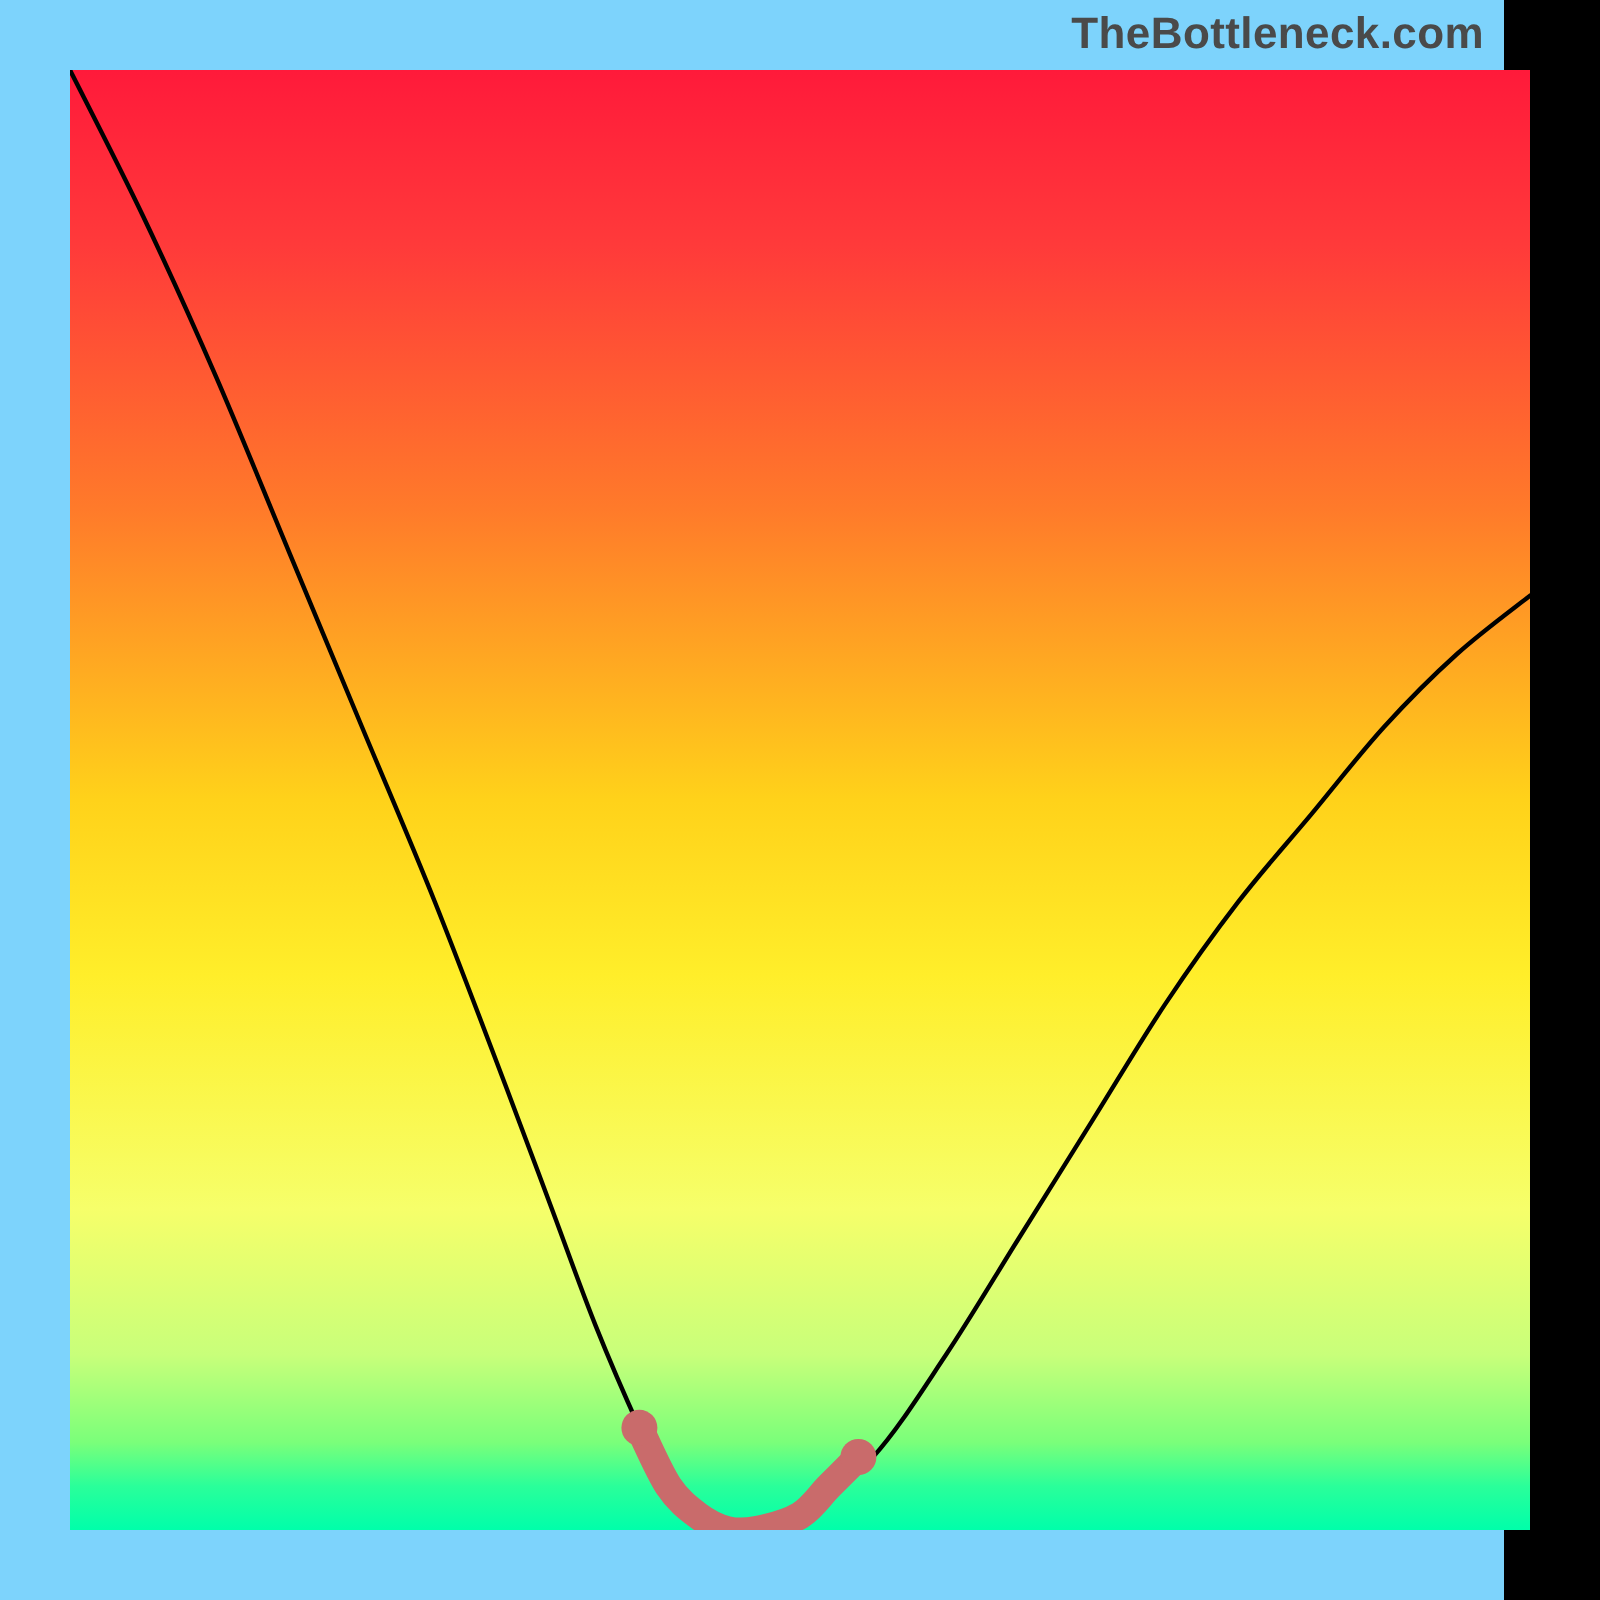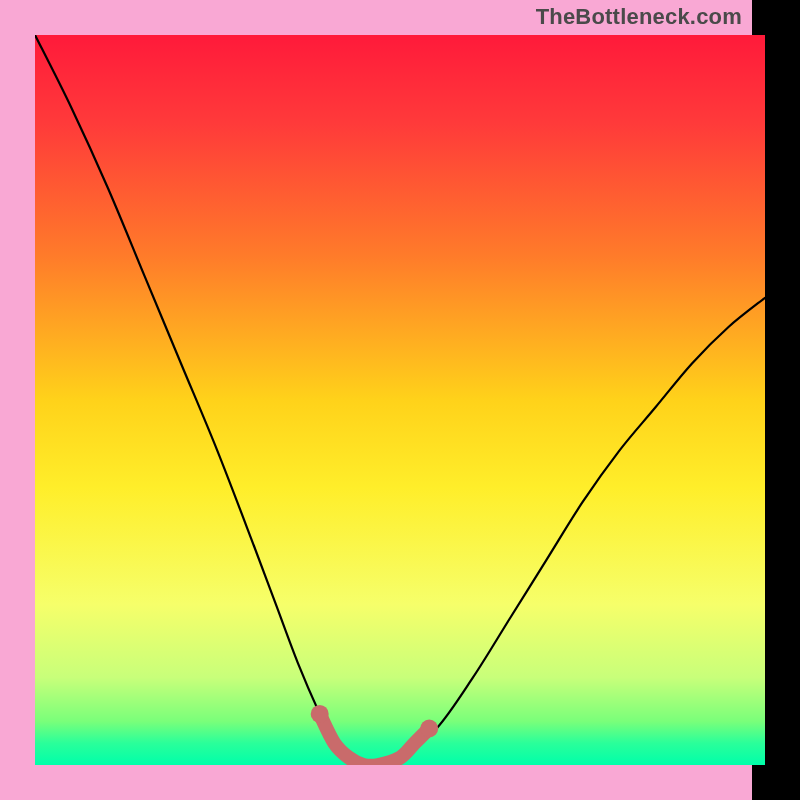--- a/index.html
+++ b/index.html
@@ -8,21 +8,21 @@
     width: 800px;
     height: 800px;
     background: #000;
     overflow: hidden;
     font-family: Arial, Helvetica, sans-serif;
   }
   .frame {
     position: relative;
     width: 752px;
     height: 800px;
-    background: #f9a8d4;
+    background: #7dd3fc;
   }
   .watermark {
     position: absolute;
     top: 4px;
     right: 10px;
     color: #4a4a4a;
     font-size: 22px;
     font-weight: 600;
     letter-spacing: 0.2px;
     z-index: 10;

